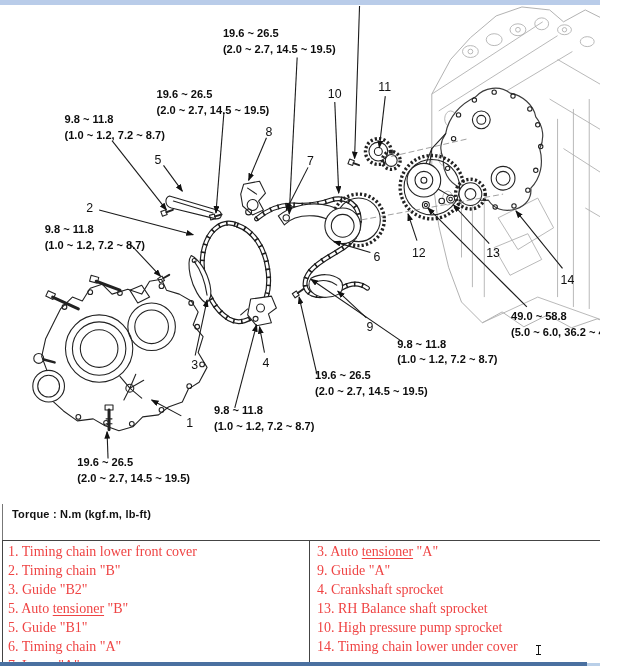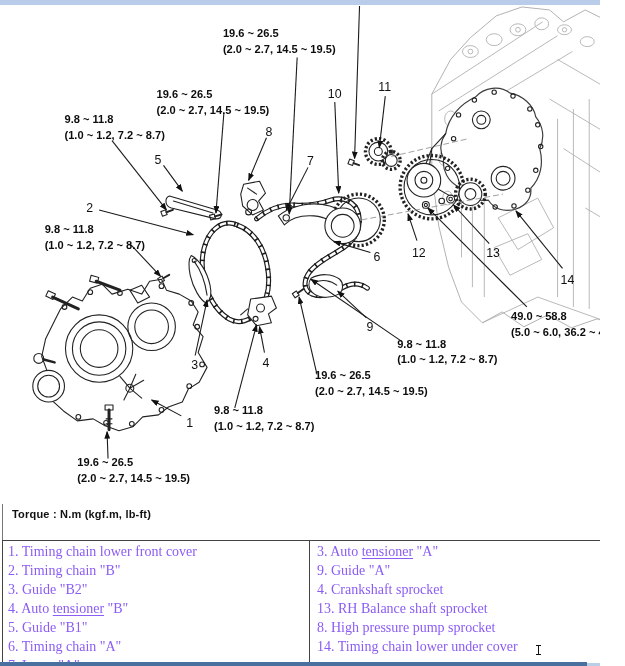--- a/index.html
+++ b/index.html
@@ -20,21 +20,21 @@
   .chain-tick{stroke:#1c1c1c;fill:none;stroke-width:5;stroke-dasharray:1.6 6.5;stroke-linecap:butt;}
   .teeth{stroke:#222;fill:none;stroke-width:3.4;stroke-dasharray:2.2 2.2;}
   .torque-label{font:bold 11.2px "Liberation Sans",sans-serif;fill:#0d0d0d;}
   .part-num{font:12.5px "Liberation Sans",sans-serif;fill:#111;}
   
   .torque-note{position:absolute;left:12px;top:508px;font:bold 11px "Liberation Sans",sans-serif;
                color:#111;letter-spacing:.2px;}
   .note-tick{position:absolute;left:2px;top:504px;width:1px;height:36px;background:#777;}
   .legend-table{position:absolute;left:2px;top:540px;width:619px;height:126px;
                 border:1px solid #444;display:flex;background:#fff;box-sizing:border-box;}
-  .legend-col{font:14px "Liberation Serif",serif;color:#8b5cf6;line-height:19px;
+  .legend-col{font:14px "Liberation Serif",serif;color:#ef4444;line-height:19px;
               padding:1px 0 0 5px;box-sizing:border-box;white-space:nowrap;overflow:hidden;}
   .legend-col.left{width:307px;border-right:1px solid #444;}
   .legend-col.right{flex:1;padding-left:7px;}
   .squiggle{text-decoration-line:underline;text-decoration-style:wavy;
             text-decoration-color:#d03a3a;text-decoration-thickness:1px;text-underline-offset:2px;text-decoration:underline;}
   .bottombar-dark{position:absolute;left:0;top:662px;width:587px;height:4px;}
   .bottombar-light{position:absolute;left:587px;top:663px;width:38px;height:3px;}
   .right-rail{position:absolute;left:621px;top:540px;width:1px;height:122px;background:#888;}
   .ibeam{position:absolute;left:535px;top:645px;width:7px;height:10px;}
   .ibeam i{position:absolute;background:#111;}
@@ -321,31 +321,31 @@
   </svg>
 
   <div class="note-tick"></div>
   <div class="torque-note">Torque : N.m (kgf.m, lb-ft)</div>
 
   <div class="legend-table">
     <div class="legend-col left">
         <div><span>1. Timing chain lower front cover</span></div>
         <div><span>2. Timing chain "B"</span></div>
         <div><span>3. Guide "B2"</span></div>
-        <div><span>4. Auto </span><span class="squiggle">tensioner</span><span> "B"</span></div>
+        <div><span>5. Auto </span><span class="squiggle">tensioner</span><span> "B"</span></div>
         <div><span>5. Guide "B1"</span></div>
         <div><span>6. Timing chain "A"</span></div>
         <div><span>7. Lever "A"</span></div>
       </div>
     <div class="legend-col right">
         <div><span>3. Auto </span><span class="squiggle">tensioner</span><span> "A"</span></div>
         <div><span>9. Guide "A"</span></div>
         <div><span>4. Crankshaft sprocket</span></div>
         <div><span>13. RH Balance shaft sprocket</span></div>
-        <div><span>8. High pressure pump sprocket</span></div>
+        <div><span>10. High pressure pump sprocket</span></div>
         <div><span>14. Timing chain lower under cover</span></div>
       </div>
   </div>
 
   <div class="right-rail"></div>
 
   <div class="ibeam">
     <i class="v"></i>
       <i class="t"></i>
       <i class="b"></i>

